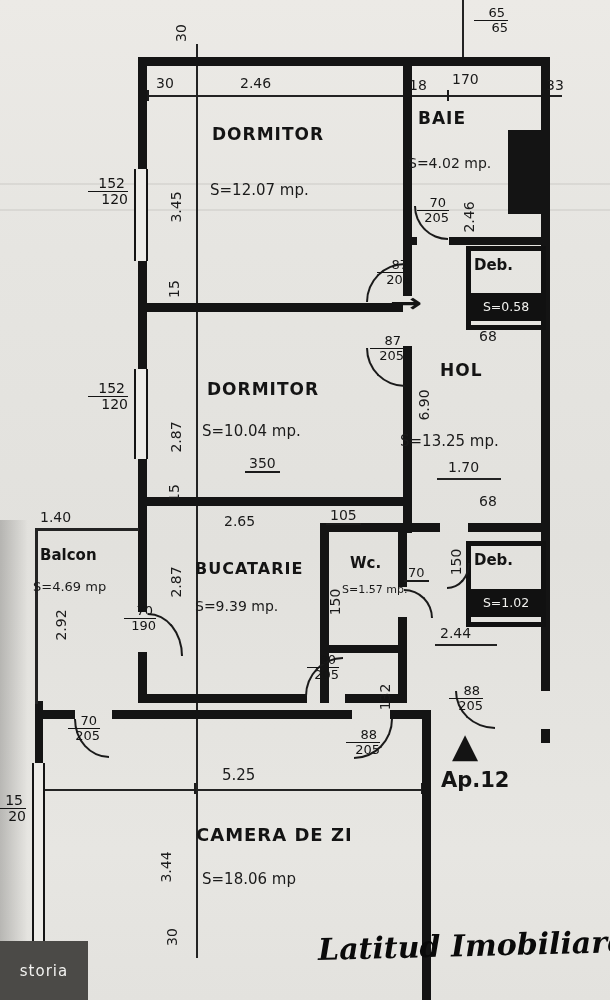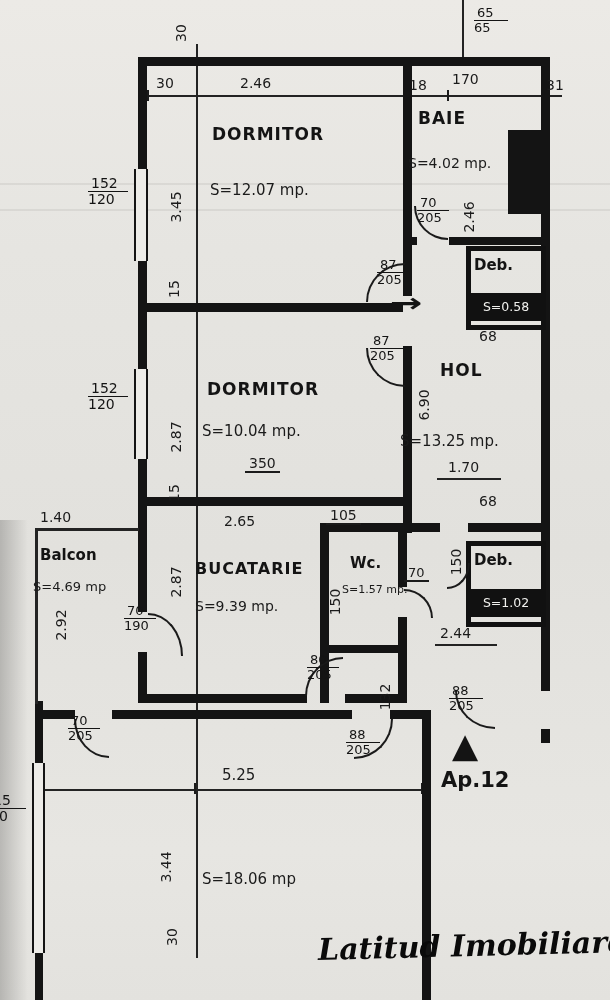--- a/index.html
+++ b/index.html
@@ -7,21 +7,21 @@
     background:linear-gradient(180deg,#eceae6 0%,#e6e5e1 25%,#e2e1dd 55%,#e7e6e2 85%,#e3e2de 100%);
     font-family:"DejaVu Sans",sans-serif;color:#161616;}
   .wall{position:absolute;background:#141414;}
   .thin{position:absolute;background:#232323;}
   .faint{position:absolute;background:rgba(0,0,0,0.06);}
   .dim{position:absolute;font-size:14px;color:#1b1b1b;white-space:nowrap;line-height:1;}
   .rot{transform:rotate(-90deg);transform-origin:center;}
   .u{border-bottom:2px solid #1b1b1b;padding:0 4px 1px 4px;}
   .room-name{position:absolute;font-weight:bold;color:#141414;letter-spacing:1px;white-space:nowrap;line-height:1;}
   .area{position:absolute;color:#1b1b1b;white-space:nowrap;line-height:1;}
-  .frac{position:absolute;text-align:left;font-size:13px;color:#141414;line-height:1.1;}
+  .frac{position:absolute;text-align:right;font-size:13px;color:#141414;line-height:1.1;}
   .frac .t{display:block;border-bottom:1.6px solid #141414;padding:0 3px;}
   .frac .b{display:block;}
   .arc{position:absolute;border:0 solid #1a1a1a;background:transparent;}
   .win{position:absolute;background:#edece8;border-left:2.5px solid #141414;border-right:2.5px solid #141414;}
   .bbox{position:absolute;border:5px solid #111;}
   .bstrip{position:absolute;background:#111;color:#f1f1ee;font-size:12.5px;display:flex;align-items:center;justify-content:center;line-height:1;}
   .tick{position:absolute;background:#1b1b1b;width:2px;height:11px;}
   .arrow{position:absolute;font-size:26px;font-weight:bold;color:#141414;transform:scaleX(1.5);transform-origin:left center;line-height:1;}
   .marker{position:absolute;font-size:34px;color:#141414;line-height:1;}
   .agency{position:absolute;font-family:"DejaVu Serif",serif;font-style:italic;font-weight:bold;font-size:30px;color:#0a0a0a;transform:rotate(-1.5deg);white-space:nowrap;}
@@ -110,21 +110,21 @@
 
   <div class="frac" style="left:474px;top:6px;width:34px">
       <span class="t">65</span>
       <span class="b">65</span>
     </div>
   <div class="dim rot" style="left:172px;top:26px">30</div>
   <div class="dim" style="left:156px;top:76px">30</div>
   <div class="dim" style="left:240px;top:76px">2.46</div>
   <div class="dim" style="left:409px;top:78px">18</div>
   <div class="dim" style="left:452px;top:72px">170</div>
-  <div class="dim" style="left:546px;top:78px">31</div>
+  <div class="dim" style="left:546px;top:78px">33</div>
 
   <div class="room-name" style="left:212px;top:126px;font-size:17px">DORMITOR</div>
   <div class="area" style="left:210px;top:183px;font-size:15px">S=12.07 mp.</div>
   <div class="frac" style="left:88px;top:176px;width:40px;font-size:14px">
       <span class="t">152</span>
       <span class="b">120</span>
     </div>
   <div class="dim rot" style="left:160px;top:200px">3.45</div>
   <div class="dim rot" style="left:165px;top:282px">15</div>
 
@@ -204,23 +204,27 @@
     </div>
   <div class="frac" style="left:68px;top:714px;width:32px">
       <span class="t">70</span>
       <span class="b">205</span>
     </div>
 
   <div class="marker" style="left:452px;top:728px">▲</div>
   <div class="room-name" style="left:441px;top:770px;font-size:21px;letter-spacing:0">Ap.12</div>
 
   <div class="dim" style="left:222px;top:768px;font-size:15px">5.25</div>
+  <div class="room-name" style="left:196px;top:826px;font-size:18px">CAMERA DE ZI</div>
   <div class="area" style="left:202px;top:872px;font-size:15px">S=18.06 mp</div>
   <div class="dim rot" style="left:150px;top:860px">3.44</div>
   <div class="dim rot" style="left:163px;top:930px">30</div>
   <div class="frac" style="left:-10px;top:793px;width:36px;font-size:14px">
       <span class="t">15</span>
       <span class="b">20</span>
     </div>
 
+  <div class="storia-patch" style="left:0;top:941px;width:88px;height:59px">
+      <span class="storia-text">storia</span>
+    </div>
   <div class="agency" style="left:318px;top:928px">Latitud Imobiliare</div>
 
 </div>
 
 </body></html>

